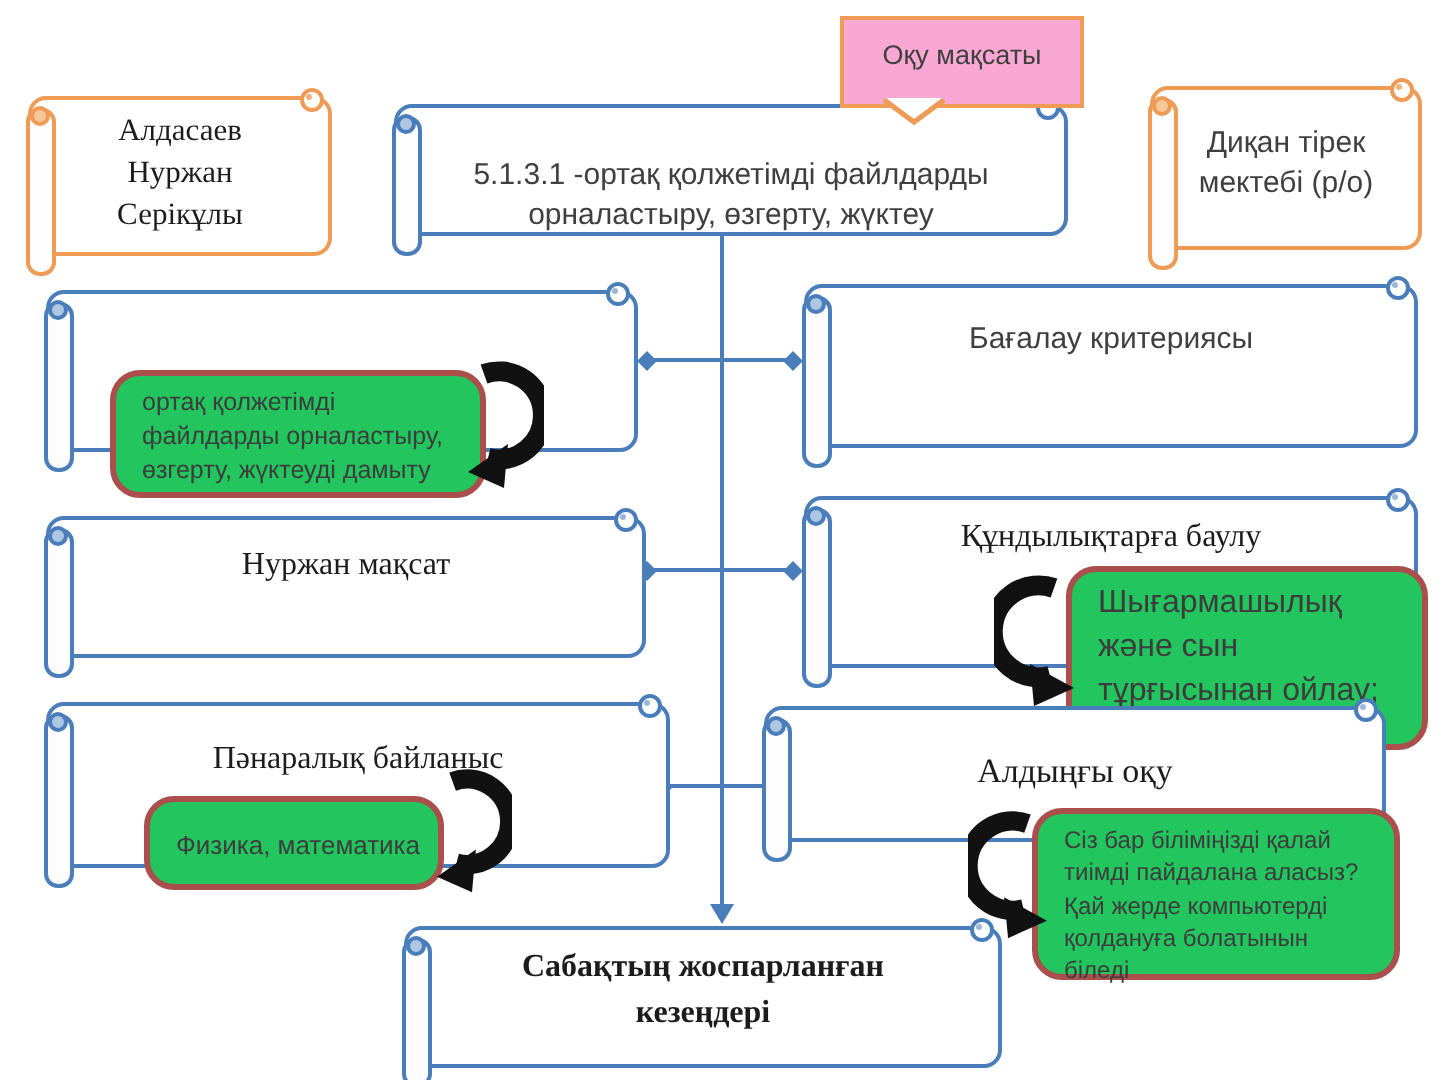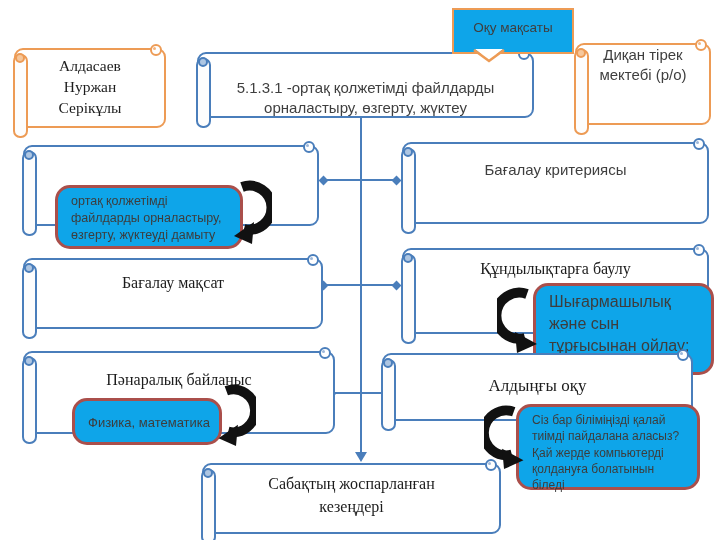--- a/index.html
+++ b/index.html
@@ -19,36 +19,36 @@
   .curl::after{content:'';position:absolute;top:1px;left:1px;width:3px;height:3px;
         border-radius:50%;background:#9db7d9;}
   .scroll.orange .curl::after{background:#f3b27c;}
 
   .title{position:relative;width:100%;text-align:center;color:#1c1c1c;}
   .serif{font-family:"Liberation Serif",serif;font-size:16px;}
   .sans{font-family:"Liberation Sans",sans-serif;font-size:15px;color:#3f3f3f;}
   .ml{white-space:pre-line;line-height:1.35;}
 
   
-  .note{position:absolute;background:#0ea5e9;border:3px solid #AA4F4B;border-radius:15px;
+  .note{position:absolute;background:#22c55e;border:3px solid #AA4F4B;border-radius:15px;
         font-size:12.5px;color:#3d3d3d;line-height:1.36;white-space:pre-line;
         padding:5px 8px 4px 13px;box-sizing:border-box;text-align:left;}
 
   
   .vline{position:absolute;width:2.4px;background:#4a7ebb;}
   .hline{position:absolute;height:2.4px;background:#4a7ebb;}
   .varrow{position:absolute;width:0;height:0;border-left:6px solid transparent;
         border-right:6px solid transparent;border-top:10px solid #4a7ebb;}
   .dia{position:absolute;width:7px;height:7px;background:#4a7ebb;transform:rotate(45deg);}
 
   
   .hook{position:absolute;}
 
   
-  .callout{position:absolute;background:#0ea5e9;border:2.6px solid #ED9B55;margin-left:32px;}
+  .callout{position:absolute;background:#f9a8d4;border:2.6px solid #ED9B55;}
   .callout-label{width:100%;text-align:center;padding-top:10px;font-size:13.5px;color:#3f3f3f;}
   .tail{position:absolute;left:18px;top:calc(100% - 3px);}
 </style>
 </head>
 <body>
 
 <div class="slide">
 
   <div class="vline" style="left:360px;top:114px;height:340px"></div>
   <div class="varrow" style="left:355px;top:452px"></div>
@@ -76,40 +76,40 @@
     <span class="roll"></span>
     <span class="curl"></span>
     <div class="title serif ml" style="padding-top:6px;font-size:15.5px">Алдасаев
 Нуржан
 Серікұлы</div>
   </div>
 
   <div class="scroll orange" style="left:575px;top:43px;width:132px;height:78px">
     <span class="roll"></span>
     <span class="curl"></span>
-    <div class="title sans ml" style="">Диқан тірек
+    <div class="title sans ml" style="padding-top:17px">Диқан тірек
 мектебі (р/о)</div>
   </div>
 
   <div class="scroll" style="left:23px;top:145px;width:292px;height:77px">
     <span class="roll"></span>
     <span class="curl"></span>
     <div class="note" style="left:30px;top:38px;width:188px;height:64px">ортақ  қолжетімді
 файлдарды орналастыру,
 өзгерту, жүктеуді дамыту</div>
     <svg class="hook" style="left:207px;top:33px" width="40" height="68" viewBox="0 0 40 68">
       <path d="M10 7 A22 22 0 1 1 12 49" fill="none" stroke="#111" stroke-width="10"></path>
       <polygon points="22,42 2,56 20,64" fill="#111"></polygon>
     </svg>
   </div>
 
   <div class="scroll" style="left:23px;top:258px;width:296px;height:67px">
     <span class="roll"></span>
     <span class="curl"></span>
-    <div class="title serif" style="padding-top:14px">Бағалау мақсат</div>
+    <div class="title serif" style="padding-top:14px">Нуржан мақсат</div>
   </div>
 
   <div class="scroll" style="left:23px;top:351px;width:308px;height:79px">
     <span class="roll"></span>
     <span class="curl"></span>
     <div class="title serif" style="padding-top:18px">Пәнаралық байланыс</div>
     <div class="note" style="left:47px;top:45px;width:150px;height:47px;padding-top:13px;font-size:13px">Физика, математика</div>
     <svg class="hook" style="left:191px;top:31px" width="40" height="66" viewBox="0 0 40 68">
       <path d="M10 7 A22 22 0 1 1 12 49" fill="none" stroke="#111" stroke-width="10"></path>
       <polygon points="22,42 2,56 20,64" fill="#111"></polygon>
@@ -148,21 +148,21 @@
 біледі</div>
     <svg class="hook" style="left:100px;top:49px" width="42" height="68" viewBox="0 0 42 70">
       <path d="M30 8 A23 23 0 1 0 28 52" fill="none" stroke="#111" stroke-width="10"></path>
       <polygon points="18,46 40,58 20,67" fill="#111"></polygon>
     </svg>
   </div>
 
   <div class="scroll" style="left:202px;top:463px;width:295px;height:67px">
     <span class="roll"></span>
     <span class="curl"></span>
-    <div class="title serif ml" style="padding-top:7px;font-weight:normal;line-height:1.45">Сабақтың жоспарланған
+    <div class="title serif ml" style="padding-top:7px;font-weight:bold;line-height:1.45">Сабақтың жоспарланған
 кезеңдері</div>
   </div>
 
   <div class="callout" style="left:420px;top:8px;width:118px;height:42px">
     <div class="callout-label">Оқу мақсаты</div>
     <svg class="tail" width="34" height="15" viewBox="0 0 34 15">
       <path d="M3 0 H31 L17 11 Z" fill="#ffffff"></path>
       <path d="M2 1 L17 12 L32 1" fill="none" stroke="#ED9B55" stroke-width="2.6"></path>
     </svg>
   </div>

